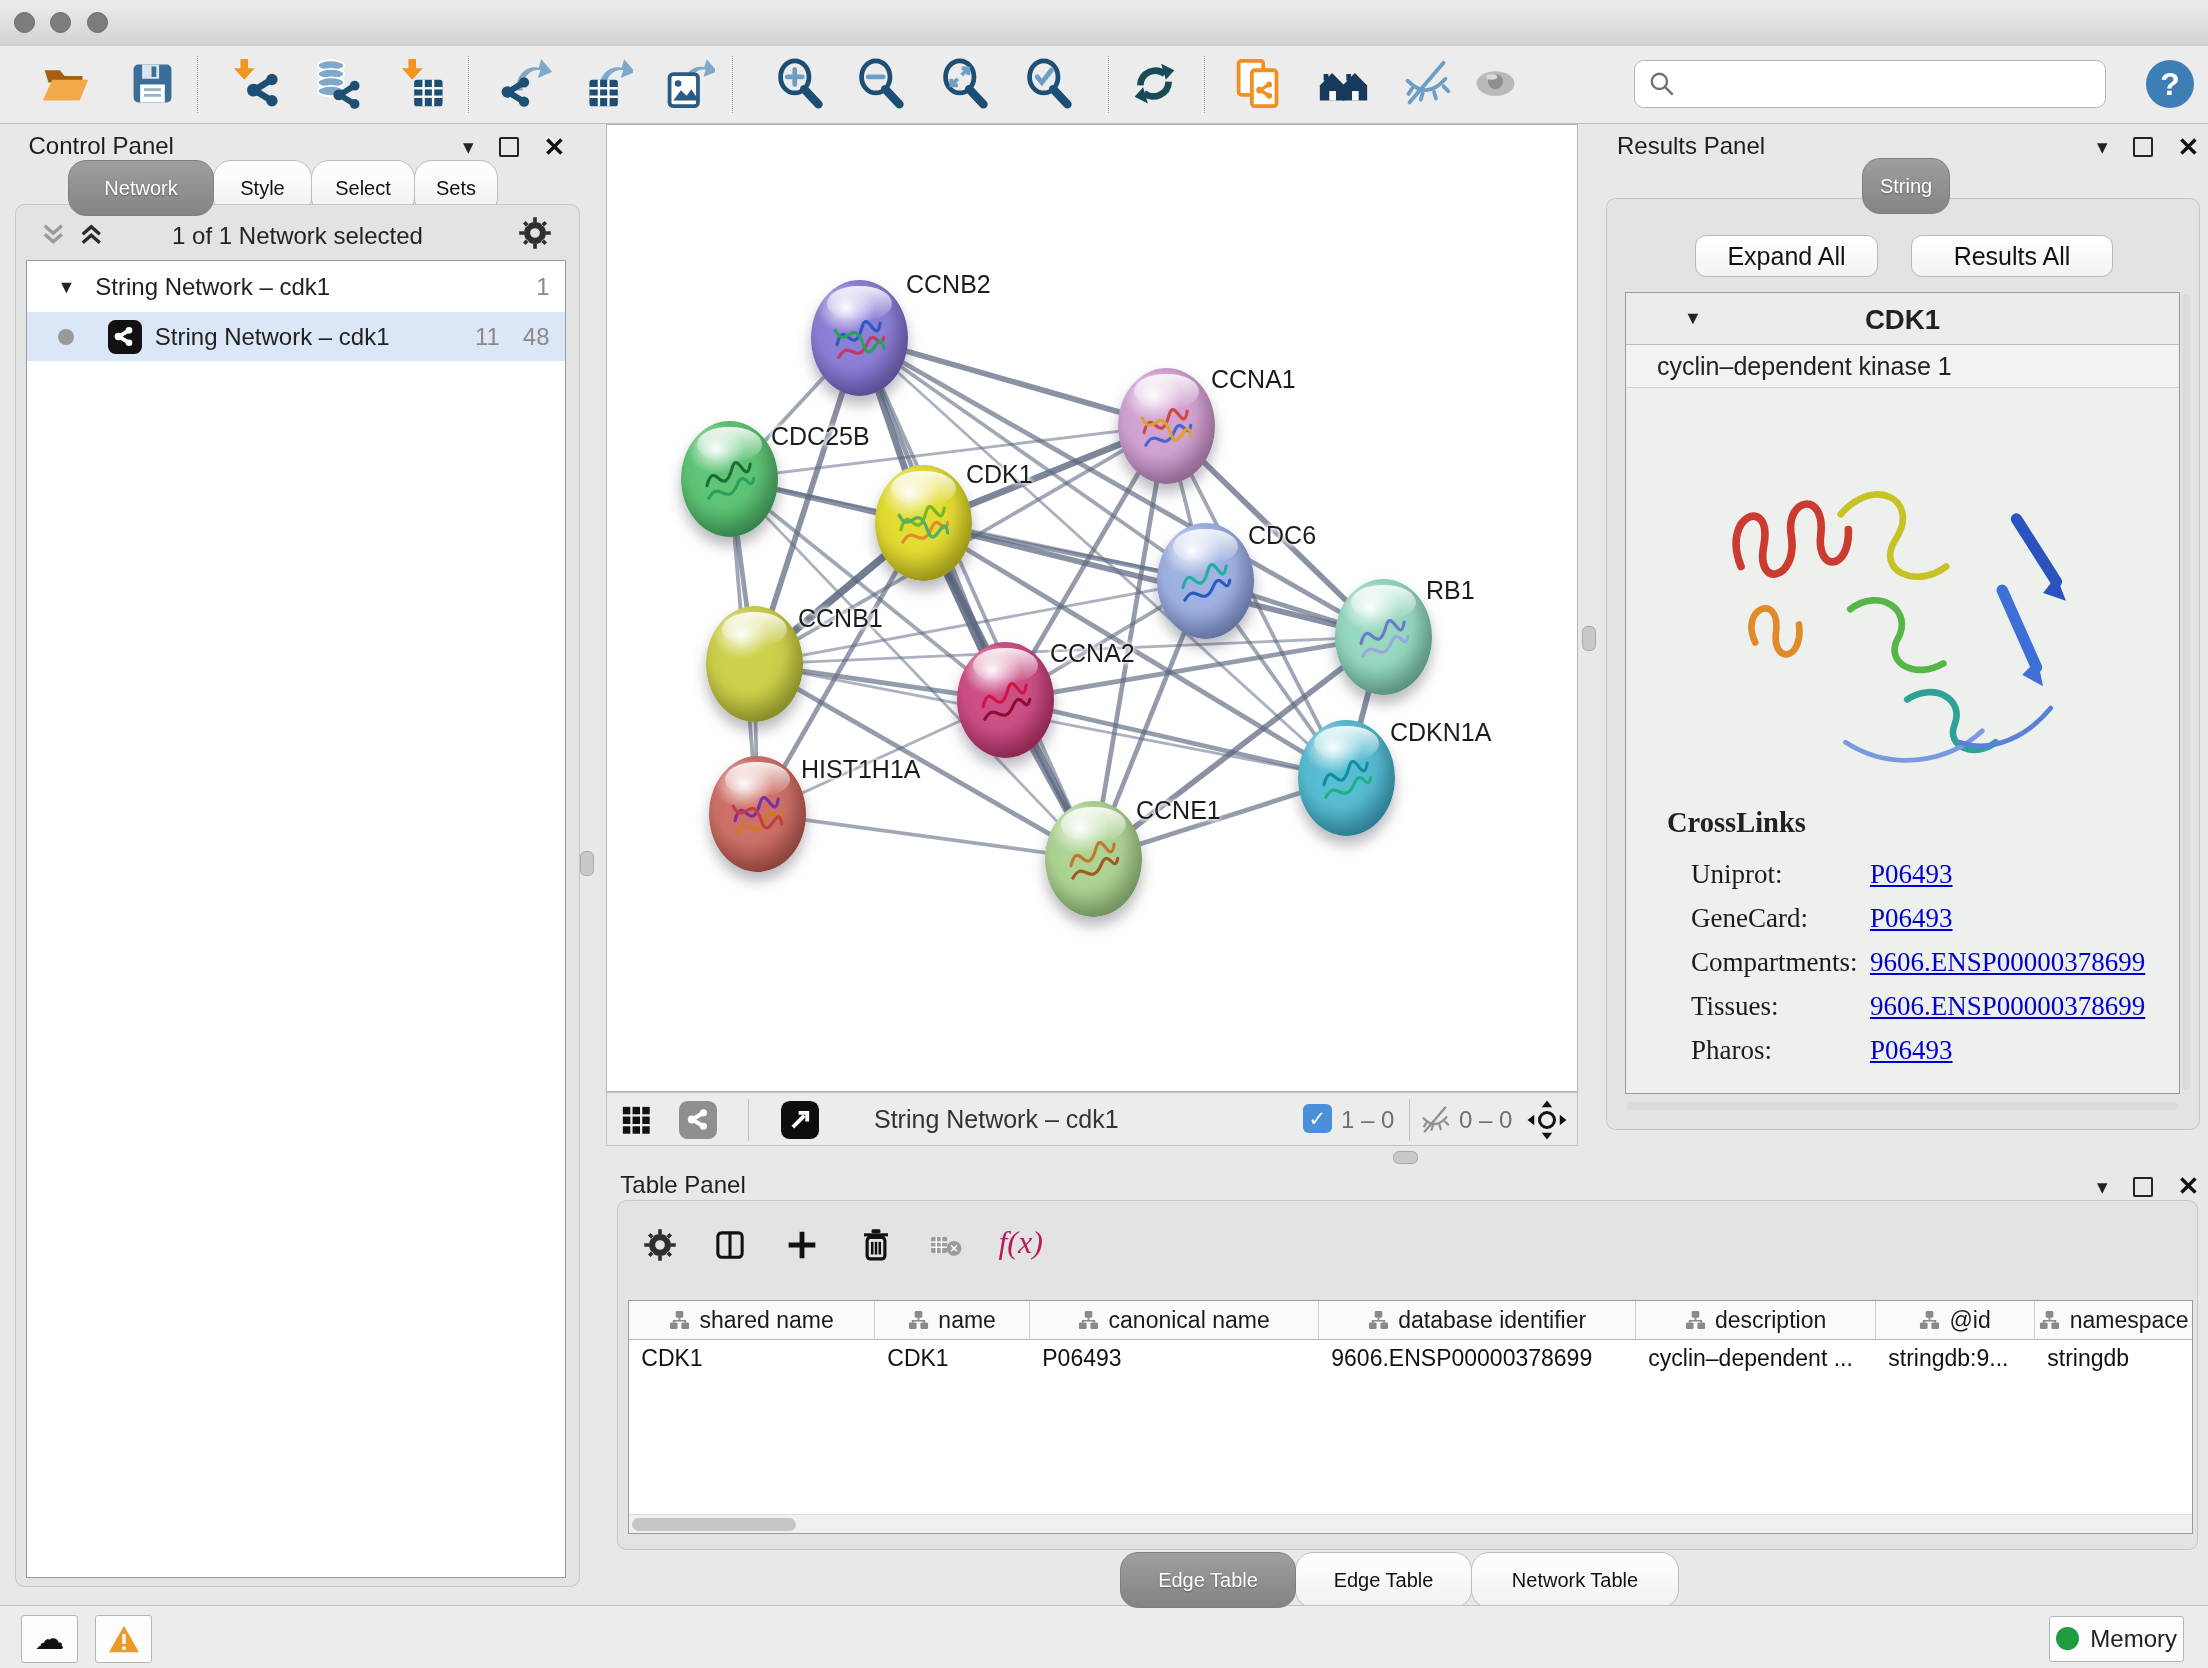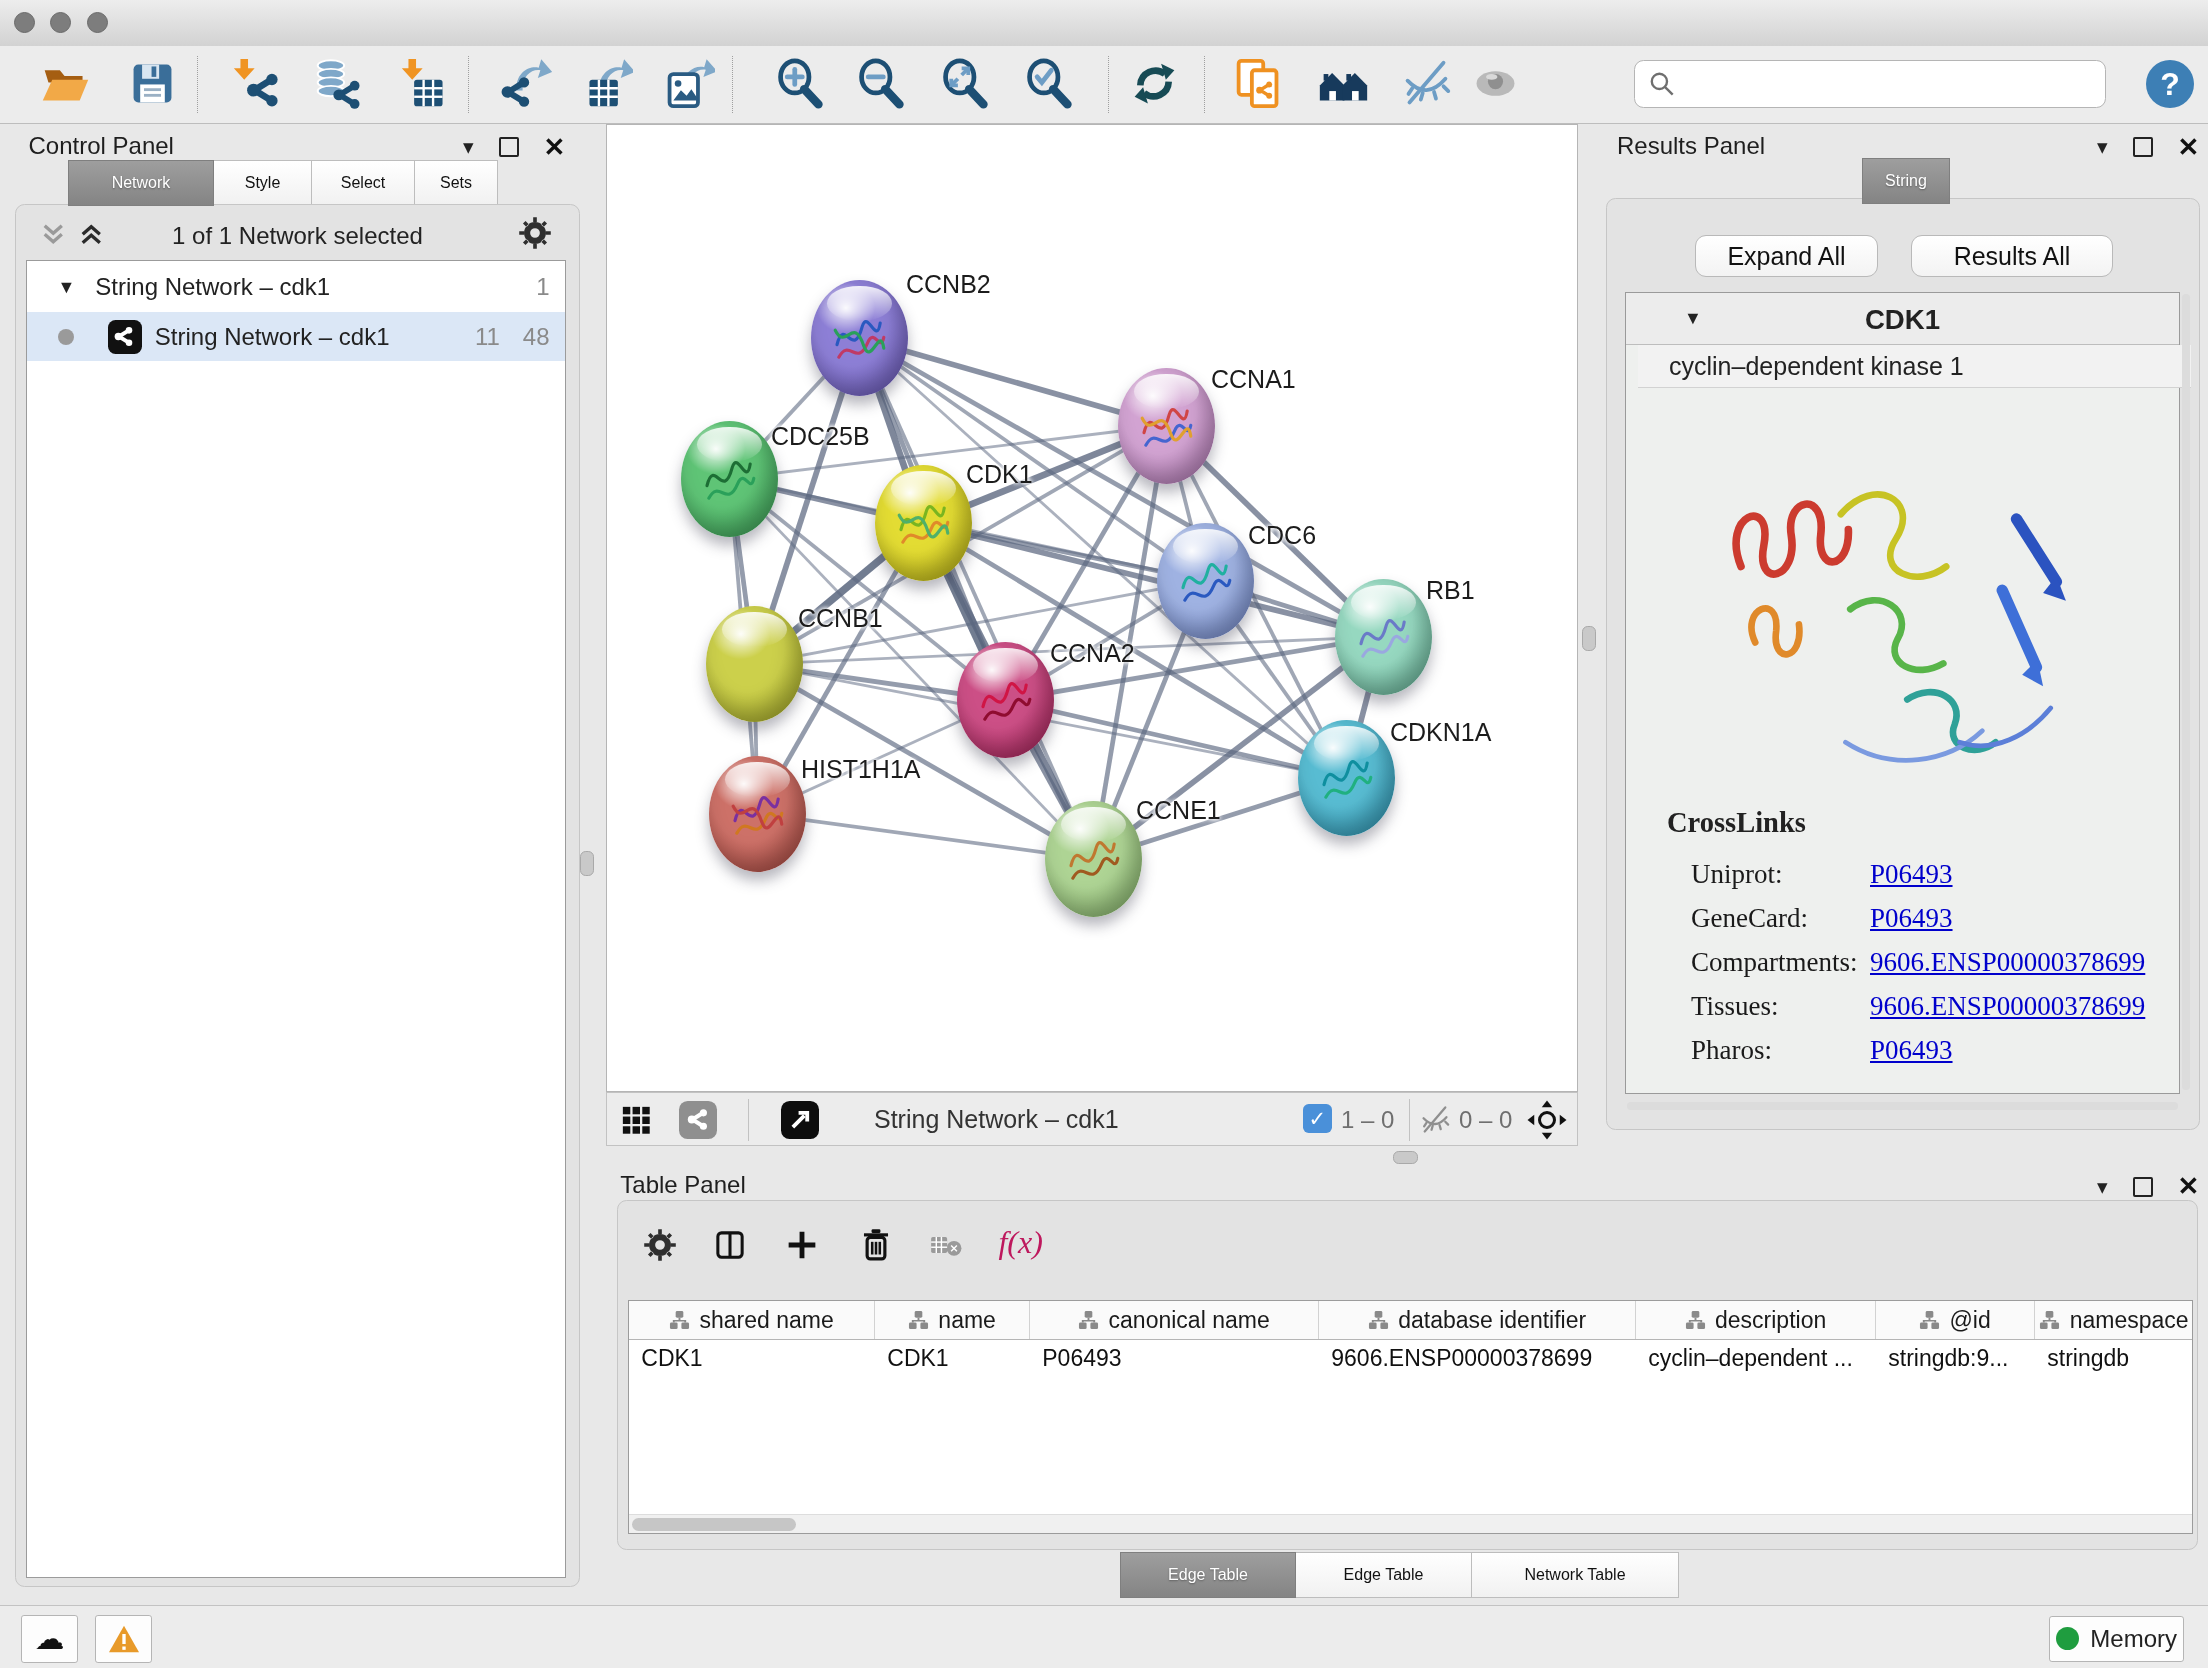--- a/index.html
+++ b/index.html
@@ -23,22 +23,22 @@
   .helpbtn{position:absolute;left:2146px;top:14.3px;width:48px;height:48px;border-radius:50%;
     background:#3d7fb5;color:#fff;font-size:32px;font-weight:bold;display:flex;
     align-items:center;justify-content:center;}
   
   .ptitle{font-size:24px;color:#1e1e1e;}
   .pctl{position:absolute;display:flex;align-items:center;gap:25px;}
   .ic-collapse{font-size:21px;color:#222;}
   .ic-float{width:16px;height:16px;border:2.9px solid #222;border-radius:1.9px;}
   .ic-close{font-size:26px;font-weight:bold;color:#111;}
   .tabrow{position:absolute;display:flex;}
-  .tab{height:46px;box-sizing:border-box;border:1px solid #bdbdbd;margin-right:-1px;
-    background:linear-gradient(#ffffff,#f1f1f1);border-radius:0;font-size:16px;color:#111;
+  .tab{height:56px;box-sizing:border-box;border:1px solid #bdbdbd;margin-right:-1px;
+    background:linear-gradient(#ffffff,#f1f1f1);border-radius:18px;font-size:20px;color:#111;
     display:flex;align-items:center;justify-content:center;position:relative;}
   .tab.selected{background:linear-gradient(#9e9e9e,#848484);color:#fff;border-color:#7f7f7f;
     text-shadow:0 1px 1.9px rgba(0,0,0,.35);z-index:2;}
   .inner-panel{position:absolute;background:#e3e3e3;border:1px solid #c6c6c6;border-radius:9.5px;}
   .btn{position:absolute;height:42px;box-sizing:border-box;background:linear-gradient(#fff,#f3f3f3);
     border:1px solid #b9b9b9;border-radius:11px;font-size:25px;color:#111;
     display:flex;align-items:center;justify-content:center;}
   
   .listbox{position:absolute;background:#fff;border:1px solid #9b9b9b;}
   .treerow{position:absolute;left:0;width:100%;height:49px;display:flex;align-items:center;font-size:24px;}
@@ -56,21 +56,21 @@
     background:linear-gradient(rgba(255,255,255,.88),rgba(255,255,255,0));}
   .squig{position:absolute;left:17px;top:25px;width:63px;height:72px;}
   .nlabel{position:absolute;font-size:25px;font-weight:500;color:#1c1c1c;
     text-shadow:0 0 4.8px #fff,0 0 4.8px #fff,0 0 3.8px #fff;white-space:nowrap;}
   .badge{border-radius:8.6px;display:flex;align-items:center;justify-content:center;}
   .grip{position:absolute;background:#c9c9c9;border:1px solid #a9a9a9;border-radius:5.7px;}
   
   .rsection{position:absolute;background:#eef0ee;border:1px solid #9a9a9a;}
   .rsec-head{position:absolute;left:0;top:0;width:100%;height:51px;border-bottom:1px solid #bdbdbd;
     background:#ececec;}
-  .rdesc{position:absolute;left:12px;top:52px;width:100%;height:42px;background:#f2f2f2;
+  .rdesc{position:absolute;left:0;top:52px;width:100%;height:42px;background:#f2f2f2;
     border-bottom:1px solid #d2d2d2;font-size:25px;display:flex;align-items:center;}
   .serif{font-family:"Liberation Serif",serif;}
   .clrow{display:flex;height:44px;align-items:center;}
   .cl-label{width:179px;font-size:27px;color:#1a1a1a;}
   .cl-link{font-size:27px;color:#0000cc;text-decoration:underline;}
   
   .tblwrap{position:absolute;background:#fff;border:1px solid #9b9b9b;box-sizing:border-box;overflow:hidden;}
   .thead{position:absolute;left:0;top:0;height:38px;display:flex;border-bottom:1px solid #b5b5b5;background:#fafafa;}
   .th{box-sizing:border-box;border-right:1px solid #d2d2d2;display:flex;align-items:center;
     justify-content:center;gap:9.5px;font-size:23px;color:#1a1a1a;overflow:hidden;white-space:nowrap;}

